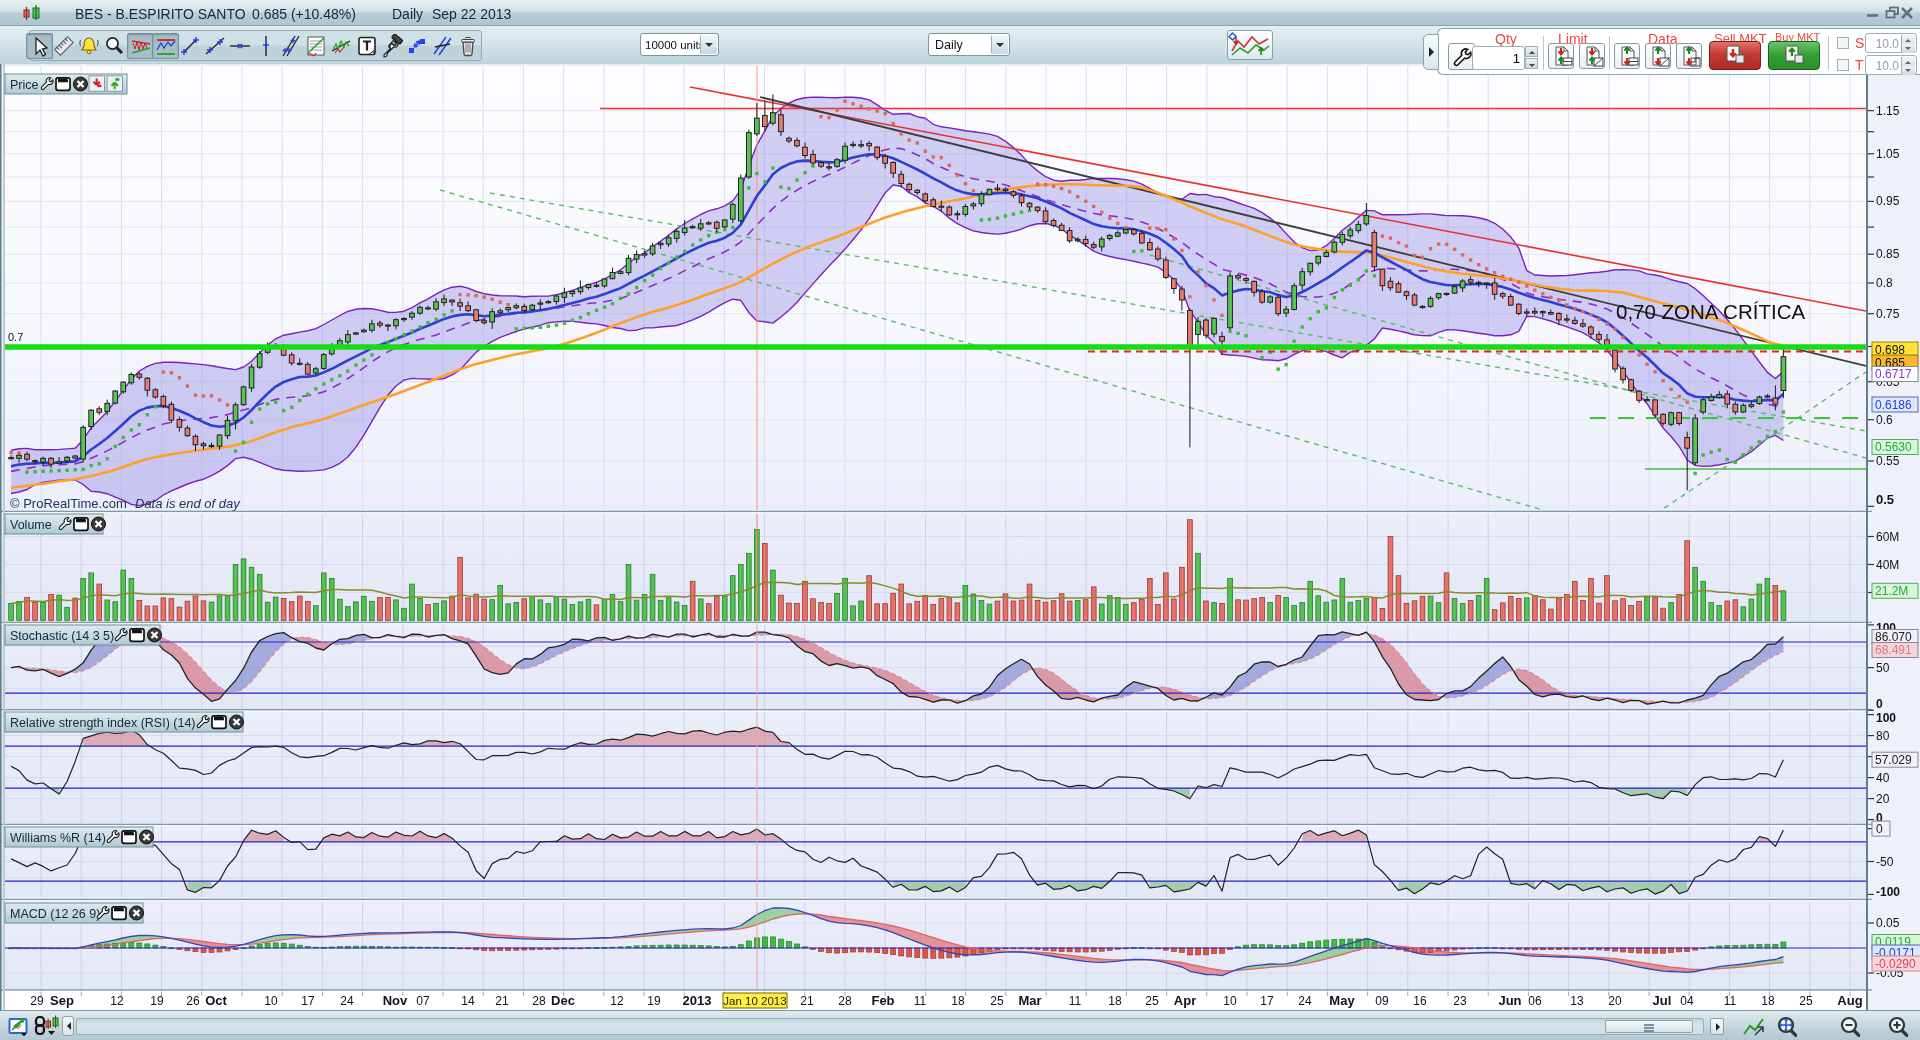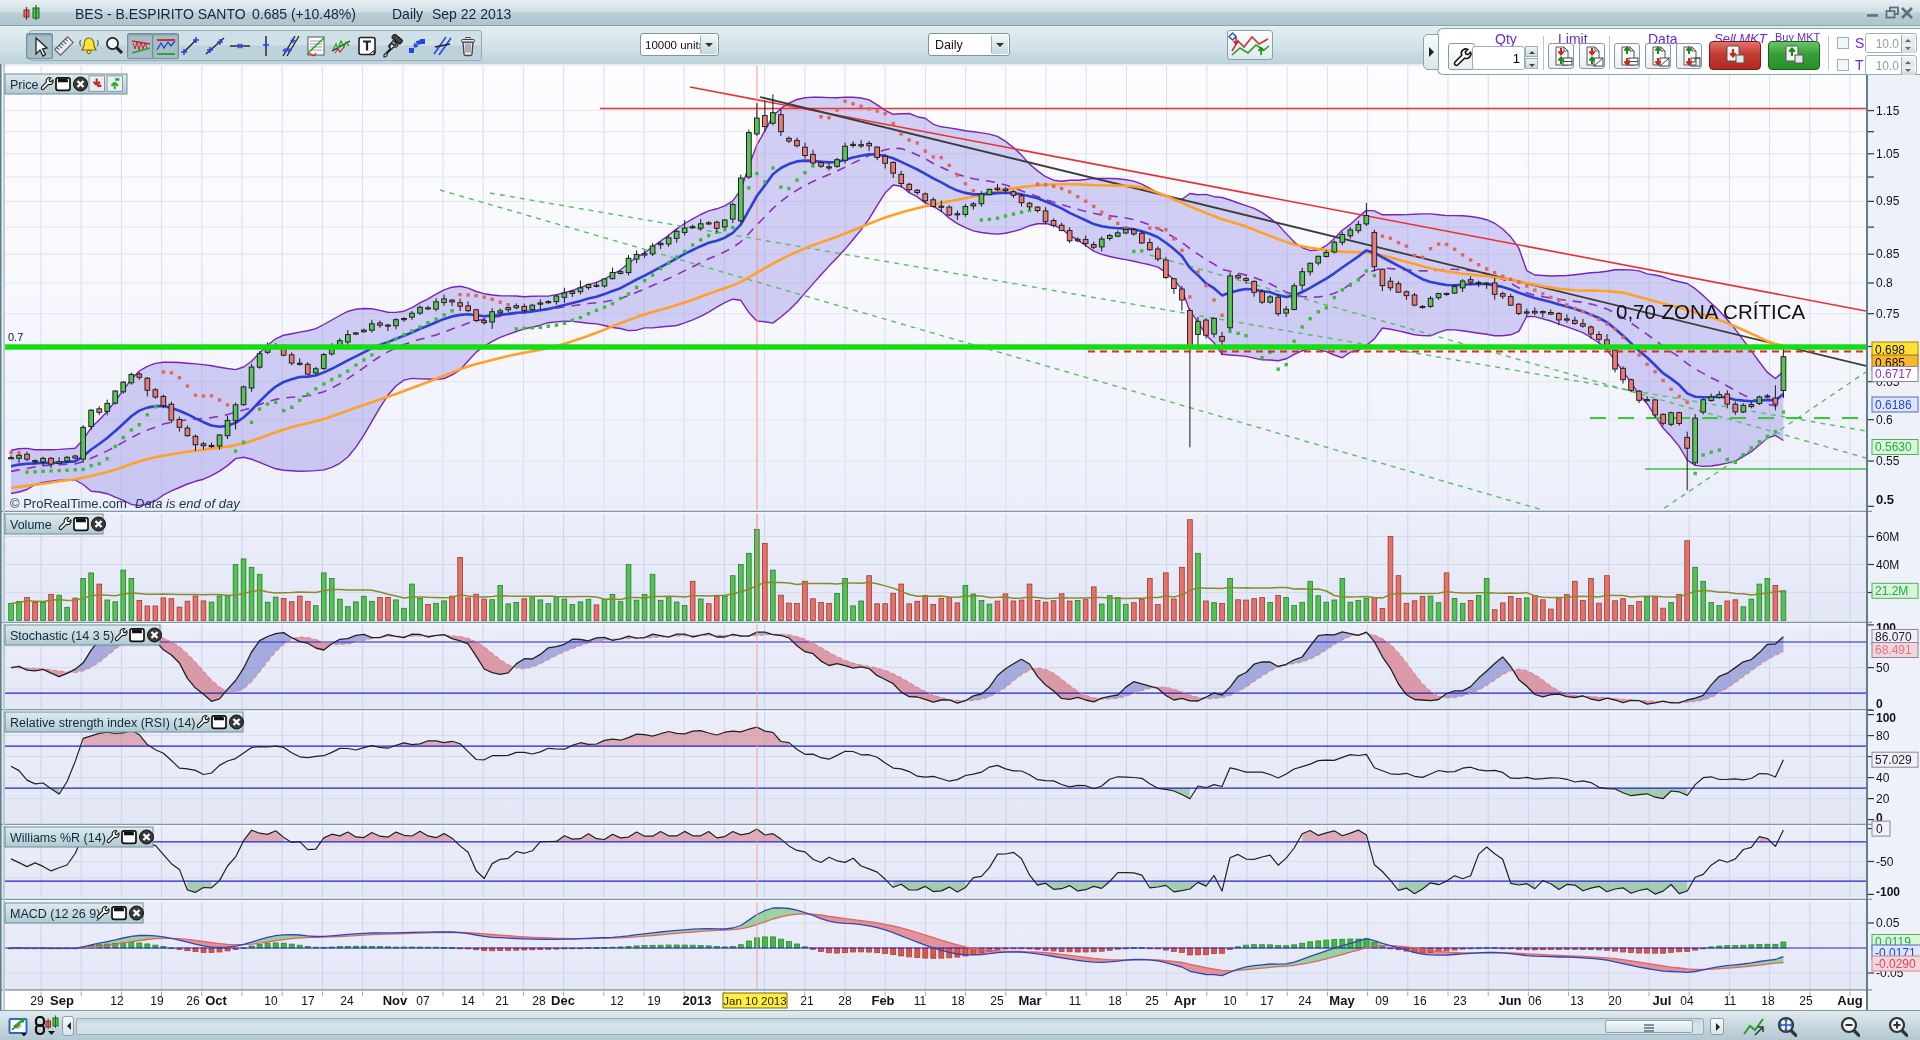--- a/index.html
+++ b/index.html
@@ -15,21 +15,21 @@
 #tstrip { position:absolute; left:29px; top:4px; width:453px; height:31px;
   background:linear-gradient(#cfe0e6 0%, #cfe0e6 48%, #bdd2da 52%, #bdd2da 100%); border:1px solid #93abb5; border-radius:3px; }
 .tbtn { position:absolute; top:2px; width:27px; height:26px; border-radius:2px; }
 .tbtn.sel { background:#a7bec8; border:1px solid #70929e; box-shadow:inset 0 1px 2px rgba(0,0,0,.25); }
 .combo { position:absolute; height:23px; background:#ffffff; border:1px solid #7d97a2; border-radius:3px; font-size:11.5px; color:#111; }
 .combo .arr { position:absolute; right:1px; top:1px; width:17px; height:19px;
   background:linear-gradient(#f2f7f9, #c6d8df); border-left:1px solid #9ab0ba; border-radius:2px; }
 .combo .arr:after { content:""; position:absolute; left:4px; top:8px; border:4.5px solid transparent; border-top-color:#333; }
 #trade { z-index:30; position:absolute; right:0px; top:28px; width:483px; height:47px; background:#ffffff;
   border:1px solid #8aa4ae; border-right:none; border-radius:6px 0 0 6px; }
-#trade .lbl { position:absolute; top:2px; font-size:14px; color:#6d28d9; }
+#trade .lbl { position:absolute; top:2px; font-size:14px; color:#ef4444; }
 .obtn { position:absolute; top:18px; width:26px; height:26px; background:linear-gradient(#ffffff,#e8eef1);
   border:1px solid #8899a4; border-radius:3px; }
 .sellb { position:absolute; background:linear-gradient(#e4716a,#c23b33 45%,#b02a22); border:1px solid #7a1a14; border-radius:4px; }
 .buyb  { position:absolute; background:linear-gradient(#67c667,#38a038 45%,#2a8f2a); border:1px solid #156315; border-radius:4px; }
 .spin  { position:absolute; width:52px; height:20px; background:#fff; border:1px solid #9ab0ba; border-radius:3px; font-size:12px; color:#99a; }
 .spin .ud { position:absolute; right:1px; top:1px; width:14px; height:16px; background:linear-gradient(#eef4f6,#cdd9de); border-left:1px solid #9ab0ba; }
 #statusbar { z-index:20; position:absolute; left:0; top:1010px; width:1920px; height:30px;
   background:linear-gradient(#dfeaee, #c2d4db 60%, #b3c8d1); border-top:1px solid #7d99a3; }
 .sbtn { position:absolute; top:4px; width:22px; height:22px; }
 #hscroll { position:absolute; left:76px; top:7px; width:1628px; height:17px; background:linear-gradient(#c3d5dc,#d6e4e9 40%,#cfdfe5); border:1px solid #98aeb8; border-radius:2px; }
@@ -271,21 +271,21 @@
           <path d="M12 14 v6 m-2.6 -2.6 l2.6 3 l2.6 -3" stroke="#cc2222" stroke-width="2" fill="none"></path>
         </svg></div>
       <div class="obtn" style="left:238px;top:14px;"><svg width="24" height="24" viewBox="0 0 24 24">
           <path d="M7 3 h8 l4 4 v14 h-12 Z" fill="#fdfdfd" stroke="#555"></path>
           <path d="M15 3 l0 4 l4 0" fill="none" stroke="#555"></path>
           <path d="M14 18 h4 v-4 h5" stroke="#444" fill="none"></path>
           <rect x="14" y="14" width="9" height="8" fill="none" stroke="#444"></rect>
           <path d="M12 10 v-6 m-2.6 2.6 l2.6 -3 l2.6 3" stroke="#1a8a1a" stroke-width="2" fill="none"></path>
           <path d="M12 14 v6 m-2.6 -2.6 l2.6 3 l2.6 -3" stroke="#cc2222" stroke-width="2" fill="none"></path>
         </svg></div>
-  <div class="lbl" style="left:276px;font-size:13px;font-style:italic;">Sell MKT</div>
+  <div class="lbl" style="left:276px;font-size:13px;">Sell MKT</div>
   <div class="sellb" style="left:271px;top:12px;width:52px;height:29px;">
     <svg width="50" height="27">
           <g>
             <rect x="17" y="4" width="12" height="15" rx="1.5" fill="#f4f4f4" stroke="#555"></rect>
             <path d="M23 7 v7 m-2.8 -2.8 l2.8 3.2 l2.8 -3.2" stroke="#cc2222" stroke-width="2.2" fill="none"></path>
             <rect x="26" y="13" width="8" height="8" fill="#e8e8e8" stroke="#555"></rect>
           </g>
         </svg>
   </div>
   <div class="lbl" style="left:337px;font-size:11px;">Buy MKT</div>

